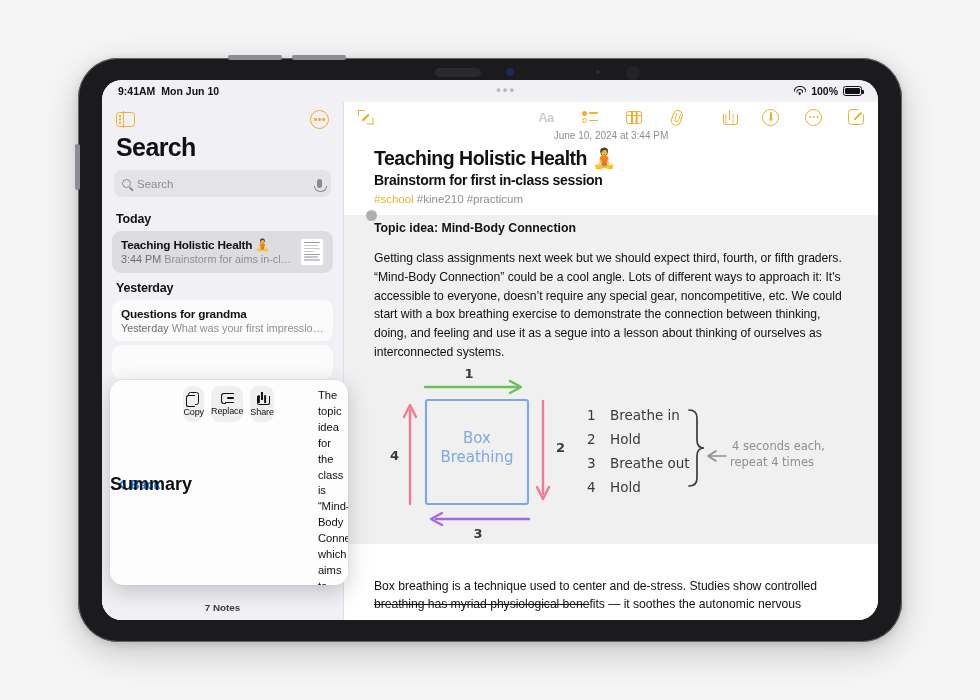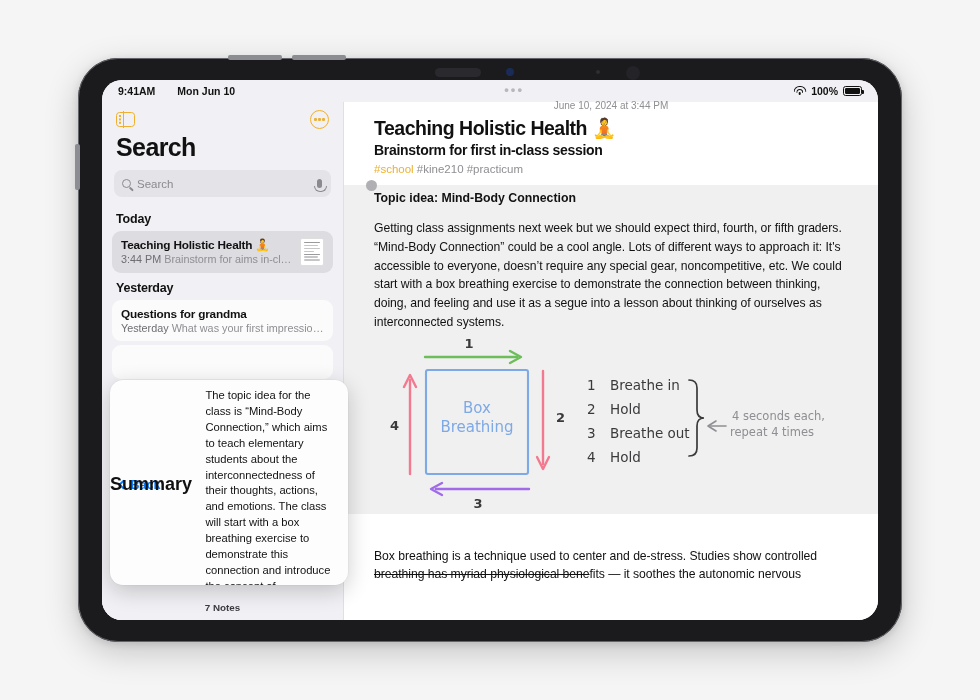--- a/index.html
+++ b/index.html
@@ -42,21 +42,21 @@
     background:#ffffff; border-radius:20px; overflow:hidden;
     display:flex; flex-direction:column;
   }
 
   
   .statusbar {
     height: 22px; flex:0 0 22px; display:flex; align-items:center;
     padding: 0 16px; font-size: 10.5px; font-weight:700; color:#111;
     background:#f1f1f5;
   }
-  .sb-left { display:flex; gap:22px; align-items:center; }
+  .sb-left { display:flex; gap:6px; align-items:center; }
   .sb-spacer { flex:1; display:flex; justify-content:center; }
   .multitask-dots { letter-spacing:2px; color:#b9b9bd; font-size:13px; line-height:8px; margin-top:-3px; }
   .sb-right { display:flex; gap:5px; align-items:center; font-size:10.5px; font-weight:600;}
   .wifi-ico { display:inline-block; width:13px; height:10px; position:relative; }
   .wifi-ico span { position:absolute; border:1.6px solid #111; border-bottom:none;
                    border-radius:60px 60px 0 0; left:50%; transform:translateX(-50%); }
   .wifi-ico .w1 { width:13px; height:6px; top:0; }
   .wifi-ico .w2 { width:7.5px; height:3.6px; top:3px; }
   .wifi-ico .w3 { width:2.6px; height:2.6px; top:6.4px; background:#111; border-radius:50%; border:none; }
   .batt { width:19px; height:9.5px; border:1.3px solid #111; border-radius:2.6px; position:relative; padding:1px; }
@@ -316,27 +316,72 @@
 
           <div class="summary-pop">
             <div class="sp-head">
               <div class="sp-back">
                 <span class="chev-l"></span>
                 <span>Back</span>
               </div>
               <div class="sp-title">Summary</div>
             </div>
 
+            <div class="sp-actions">
+              <div class="sp-btn">
+                <span class="ico-copy"></span>
+                <span class="lbl">Copy</span>
+              </div>
+              <div class="sp-btn">
+                <span class="ico-replace">
+                    <i></i>
+                    <i></i>
+                    <i></i>
+                  </span>
+                <span class="lbl">Replace</span>
+              </div>
+              <div class="sp-btn">
+                <span class="ico-share"></span>
+                <span class="lbl">Share</span>
+              </div>
+            </div>
 
             <div class="sp-sep"></div>
             <div class="sp-body">The topic idea for the class is “Mind-Body Connection,” which aims to teach elementary students about the interconnectedness of their thoughts, actions, and emotions. The class will start with a box breathing exercise to demonstrate this connection and introduce the concept of mindfulness.</div>
           </div>
         </div>
 
         <div class="main">
+          <div class="main-toolbar">
+            <div class="tb-left">
+              <span class="ico-expand">
+                <span class="arrow-h ah-tl"></span>
+                  <span class="arrow-h ah-br"></span>
+              </span>
+            </div>
+            <div class="tb-center">
+              <span class="ico-aa">Aa</span>
+              <span class="ico-check">
+                <b class="b1"></b>
+                  <i class="r1"></i>
+                  <b class="b2"></b>
+                  <i class="r2"></i>
+              </span>
+              <span class="ico-table"></span>
+              <span class="ico-clip"></span>
+            </div>
+            <div class="tb-right">
+              <span class="ico-share-y"></span>
+              <span class="ico-markup"></span>
+              <span class="ico-more-y">
+                  <b></b>
+                </span>
+              <span class="ico-compose"></span>
+            </div>
+          </div>
 
           <div class="note-date">June 10, 2024 at 3:44 PM</div>
 
           <div class="note-scroll">
             <div class="note-h1">Teaching Holistic Health 🧘</div>
             <div class="note-h2">Brainstorm for first in-class session</div>
             <div class="tags">
               <span class="t-active">#school</span>
               <span>#kine210 #practicum</span>
             </div>

